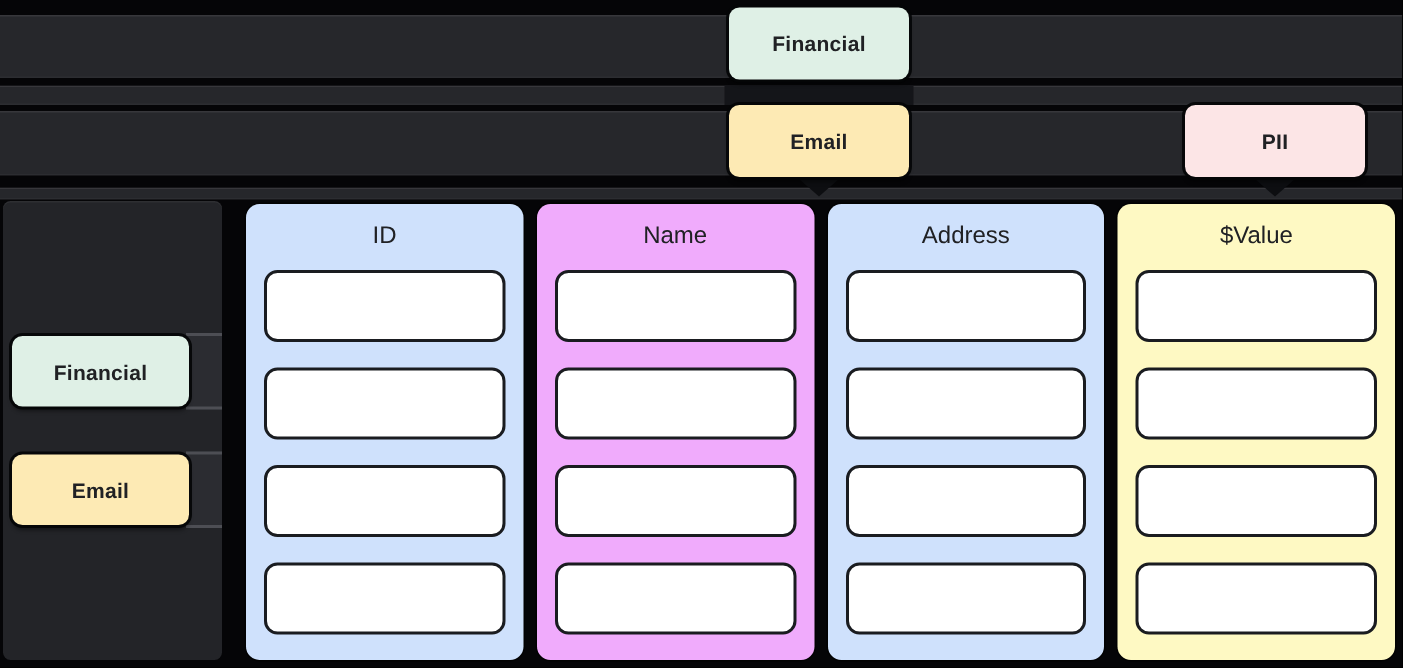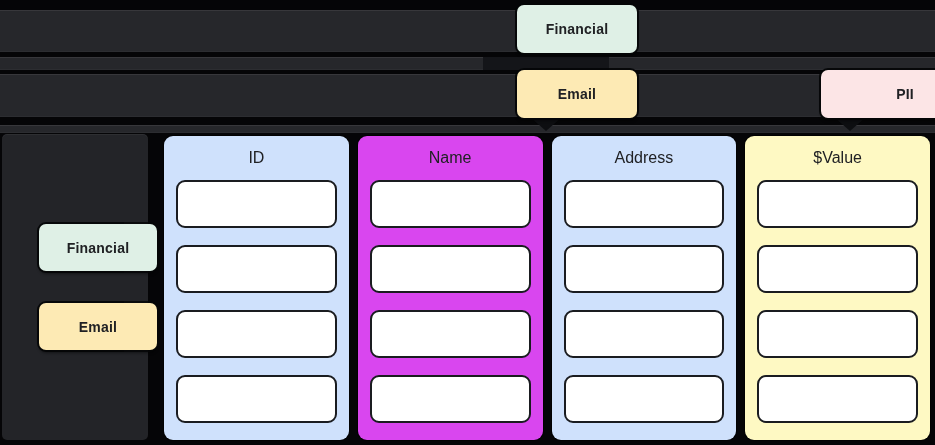--- a/index.html
+++ b/index.html
@@ -16,21 +16,20 @@
   .pointer {
     position:absolute; width:0; height:0;
     border-left:16px solid transparent; border-right:16px solid transparent;
     border-top:14px solid #0d0e11; z-index:2;
   }
   .tag {
     position:absolute; display:flex; align-items:center; justify-content:center;
     font-weight:700; font-size:14px; color:#202124; letter-spacing:.2px;
     border-radius:7px; z-index:3;
     box-shadow: 0 0 0 2px rgba(4,5,7,.92), 0 3px 3px rgba(0,0,0,.45);
-    margin-left: 31px;
   }
   .tag-top  { width:120px; height:48px; }
   .tag-side { width:118px; height:47px; }
   .side-panel {
     position:absolute; left:2px; top:134px; width:146px; height:306px;
     background:#232428; border-radius:5px;
     box-shadow: inset 0 1px 0 rgba(255,255,255,.05);
   }
   .stub {
     position:absolute; left:122px; width:24px; background:#2b2c31;
@@ -68,21 +67,21 @@
 
   <div class="pointer" style="left:530px;top:117px;"></div>
   <div class="pointer" style="left:834px;top:117px;"></div>
 
   <div class="tag tag-top" style="left: 486px; top: 5px; background-color: rgb(223, 240, 230);">
     <span>Financial</span>
   </div>
   <div class="tag tag-top" style="left: 486px; top: 70px; background-color: rgb(253, 234, 180);">
     <span>Email</span>
   </div>
-  <div class="tag tag-top" style="left: 790px; top: 70px; background-color: rgb(252, 229, 230); padding-left: 24px;">
+  <div class="tag tag-top" style="left: 790px; top: 70px; background-color: rgb(252, 229, 230);">
     <span>PII</span>
   </div>
 
   <div class="side-panel">
     <div class="stub" style="top:88px;height:51px;"></div>
     <div class="stub" style="top:167px;height:51px;"></div>
     <div class="tag tag-side" style="left: 6px; top: 90px; background-color: rgb(223, 240, 230);">
       <span>Financial</span>
     </div>
     <div class="tag tag-side" style="left: 6px; top: 169px; background-color: rgb(253, 234, 180);">
@@ -91,21 +90,21 @@
   </div>
 
   <div class="data-table">
       <div class="column" style="background: rgb(207, 225, 252);">
         <div class="col-header">ID</div>
         <div class="cell"></div>
         <div class="cell"></div>
         <div class="cell"></div>
         <div class="cell"></div>
       </div>
-      <div class="column" style="background: #d946ef;">
+      <div class="column" style="background: #f0abfc;">
         <div class="col-header">Name</div>
         <div class="cell"></div>
         <div class="cell"></div>
         <div class="cell"></div>
         <div class="cell"></div>
       </div>
       <div class="column" style="background: rgb(207, 225, 252);">
         <div class="col-header">Address</div>
         <div class="cell"></div>
         <div class="cell"></div>

